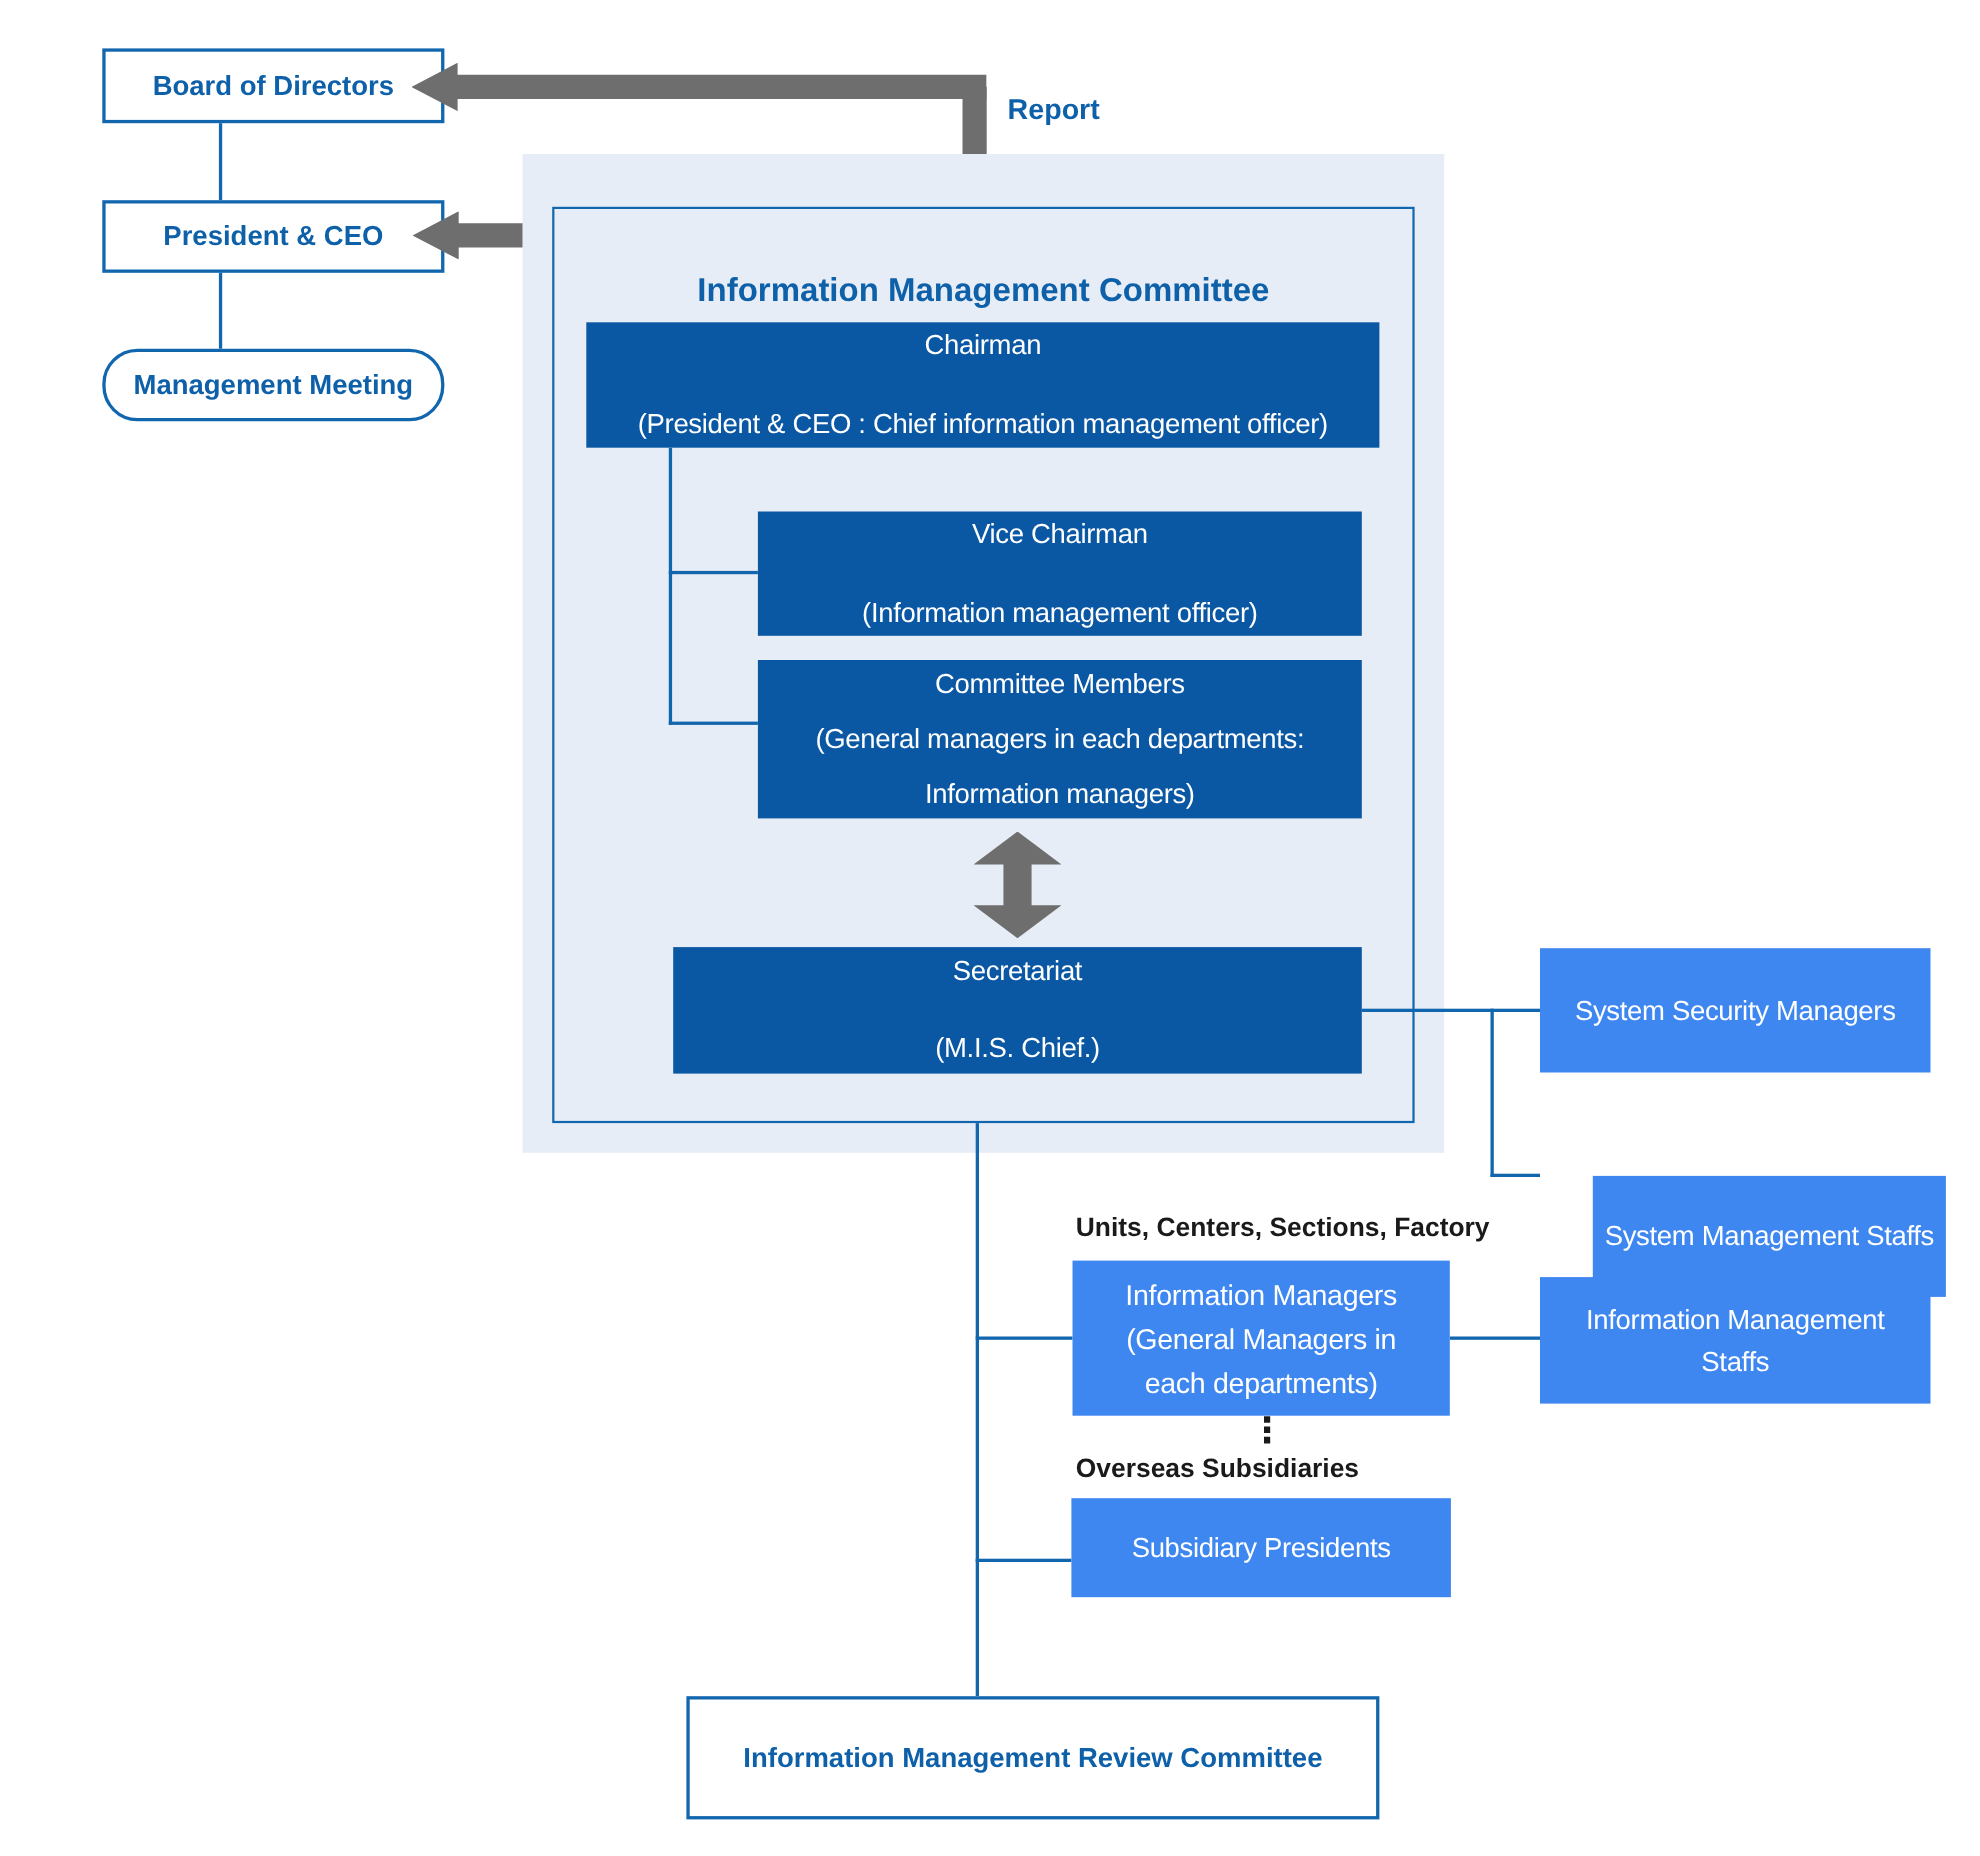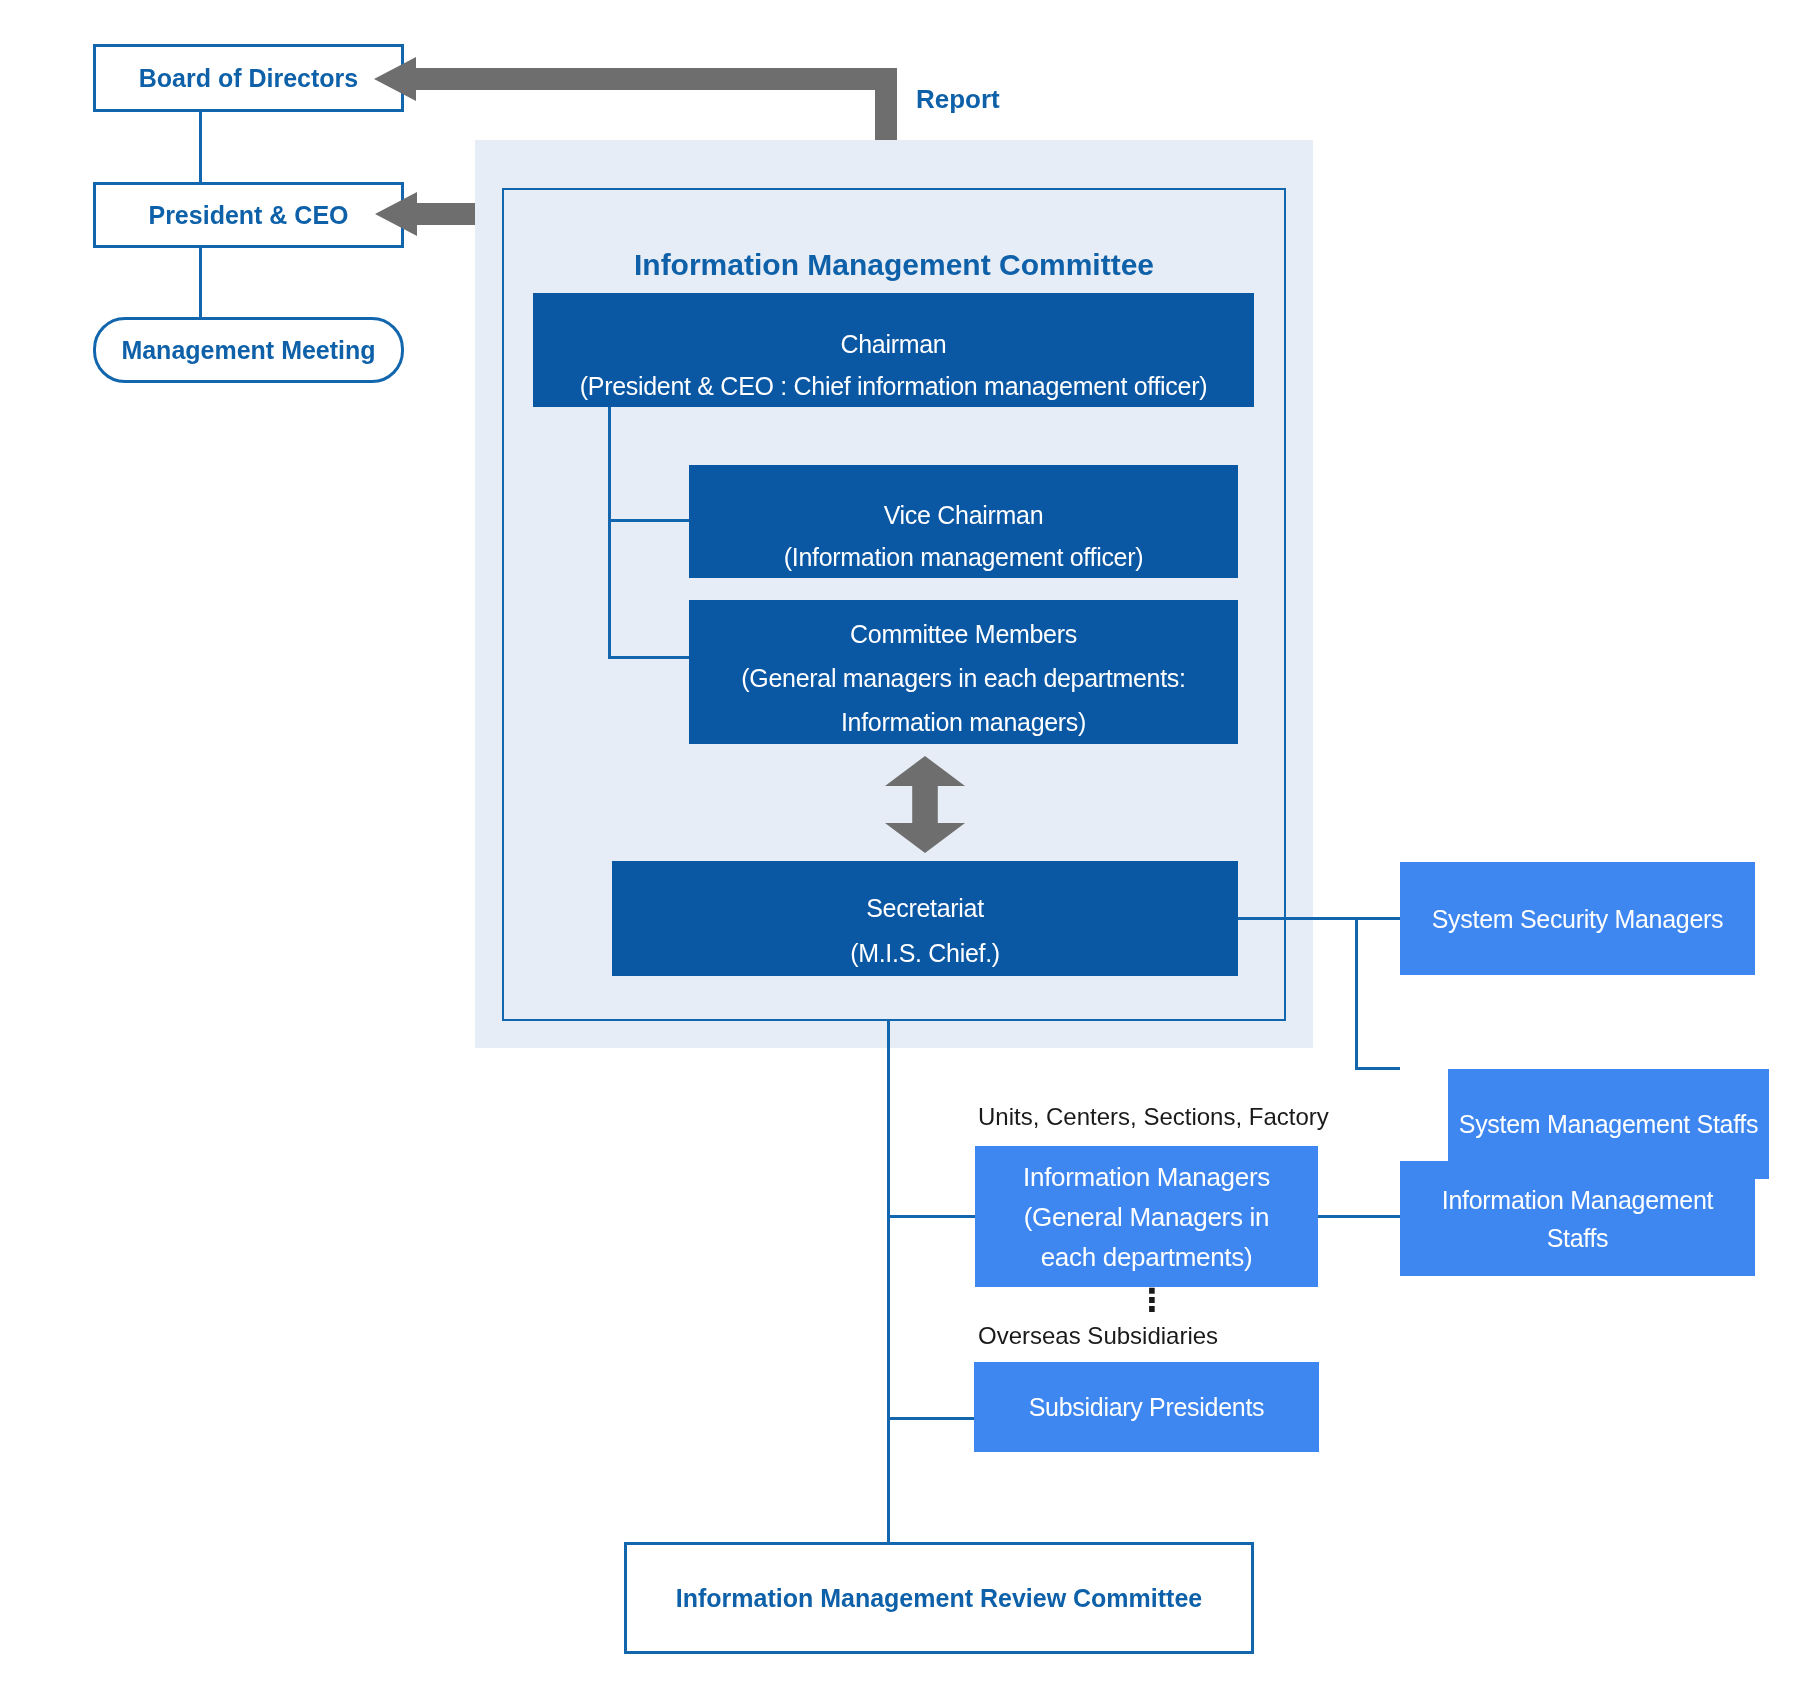--- a/index.html
+++ b/index.html
@@ -19,40 +19,40 @@
     display:flex;align-items:center;justify-content:center;
     color:var(--text-blue);
     font-size:25px;font-weight:600;
     text-align:center;
     margin-left:48px;
   }
   .dark-box{
     position:absolute;
     background:var(--dark-blue);
     color:#ffffff;
-    display:flex;flex-direction:column;align-items:center;justify-content:flex-end;
+    display:flex;flex-direction:column;align-items:center;justify-content:space-between;
     text-align:center;
     font-size:25px;font-weight:400;letter-spacing:-0.3px;
     line-height:42px;
   }
   .bright-box{
     position:absolute;
     background:var(--bright-blue);
     color:#ffffff;
     display:flex;flex-direction:column;align-items:center;justify-content:center;
     text-align:center;
     font-size:25px;font-weight:400;letter-spacing:-0.3px;
     line-height:38px;
   }
   .line{position:absolute;background:var(--line-blue);}
   .gray{background:var(--arrow-gray);}
   .label-dark{
     position:absolute;
     color:var(--label-dark);
-    font-size:24px;font-weight:400;
+    font-size:24px;font-weight:700;
     white-space:nowrap;
   }
   .panel{
     position:absolute;
     left:475px;top:140px;width:838px;height:908px;
     background:var(--panel);
   }
   .inner-frame{
     position:absolute;
     left:502px;top:188px;width:784px;height:833px;

